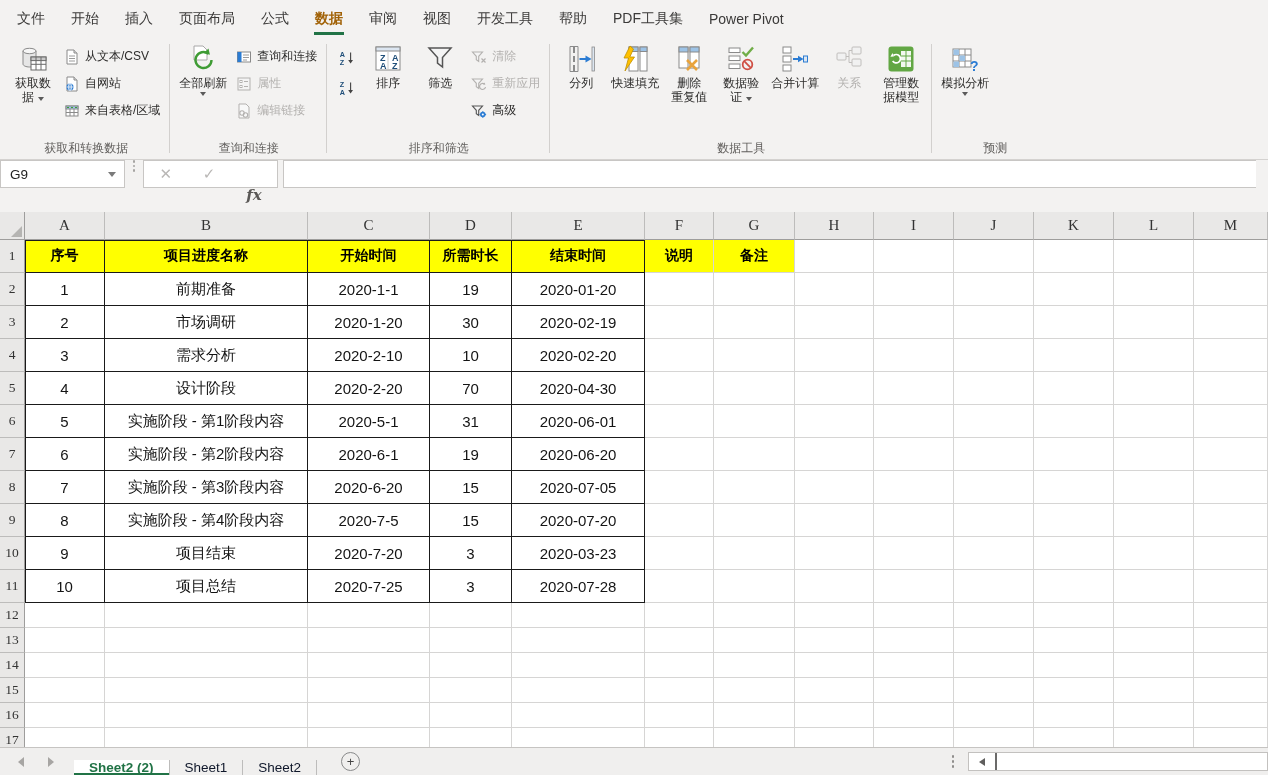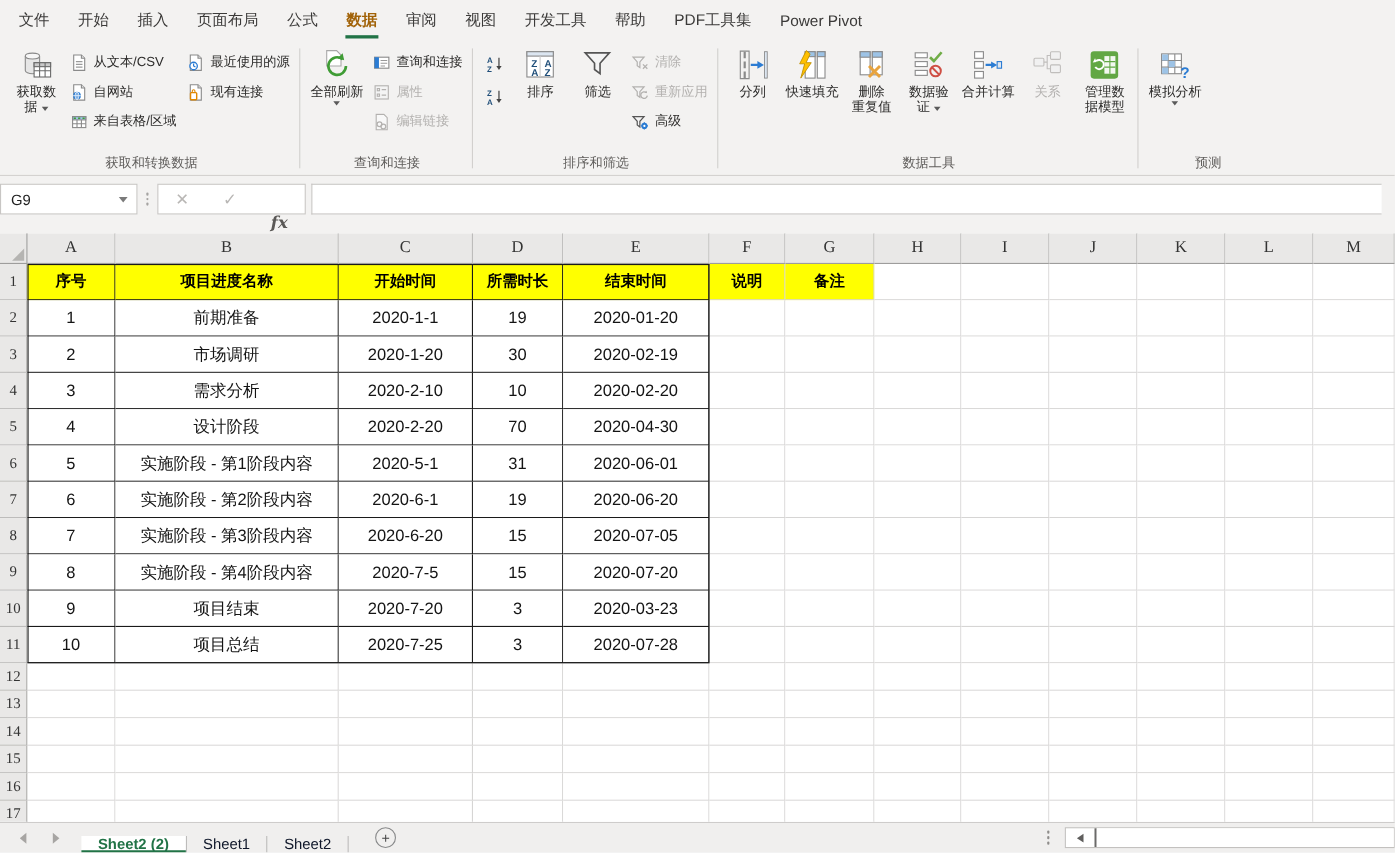--- a/index.html
+++ b/index.html
@@ -35,21 +35,21 @@
     border-right:3.5px solid transparent;border-top:4px solid #5a5a5a;margin-left:4px;}
   .chev-row{margin:2px 0 0 0;border-top-color:#5a5a5a;}
   .azcol{display:flex;flex-direction:column;gap:8px;padding:7px 2px 0 2px;}
   .azbtn{width:26px;height:22px;display:flex;align-items:center;justify-content:center;cursor:default;}
   svg text{font-family:"Liberation Sans",sans-serif;}
   .rgroup-forecast{width:72px;overflow:hidden;}
   .rgroup-forecast .rg-label{text-align:center;padding-left:44px;}
   .rgroup-forecast::after{display:none;}
 
   
-  .formula-row{height:52px;display:flex;align-items:center;padding:0 12px 10px 0;box-sizing:border-box;}
+  .formula-row{height:52px;display:flex;padding:0 12px 10px 0;box-sizing:border-box;}
   .name-box{width:125px;height:28px;background:#fff;border:1px solid #c8c6c4;box-sizing:border-box;
     display:flex;align-items:center;font-size:13.5px;color:#222;padding-left:9px;}
   .nb-arrow{margin-left:auto;margin-right:8px;width:0;height:0;border-left:4px solid transparent;
     border-right:4px solid transparent;border-top:5px solid #7a7a7a;}
   .drag-dots{width:18px;display:flex;flex-direction:column;align-items:center;gap:2px;}
   .drag-dots i{width:2.5px;height:2.5px;border-radius:50%;background:#a6a4a2;display:block;}
   .fx-group{width:135px;height:28px;background:#fff;border:1px solid #c8c6c4;box-sizing:border-box;
     display:flex;align-items:center;justify-content:space-around;}
   .fxbtn{font-size:15px;color:#b9b7b5;cursor:default;}
   .fxbtn.fx{font-family:"DejaVu Serif","Liberation Serif",serif;font-style:italic;
@@ -190,40 +190,20 @@
             <span>自网站</span>
           </div>
           <div class="smallbtn">
             <svg class="icon-sm" viewBox="0 0 16 16">
               <rect x="2" y="3" width="12" height="10" fill="#fff" stroke="#8a8a8a"></rect>
               <rect x="2" y="3" width="12" height="3" fill="#9dc3e6" stroke="#8a8a8a"></rect>
               <path d="M2 9.5h12M6 6v7M10 6v7" stroke="#8a8a8a"></path>
               <path d="M3 4.5h2M7 4.5h2M11 4.5h2" stroke="#3f9c35" stroke-width="1.2"></path>
             </svg>
             <span>来自表格/区域</span>
-          </div>
-        </div>
-        <div class="smallcol">
-          <div class="smallbtn">
-            <svg class="icon-sm" viewBox="0 0 16 16">
-              <path d="M3 1h7l3 3v11H3z" fill="#fff" stroke="#8a8a8a"></path>
-              <path d="M10 1v3h3" fill="#dcdcdc" stroke="#8a8a8a"></path>
-              <circle cx="6" cy="11" r="3.4" fill="#fff" stroke="#2b7cd3" stroke-width="1.2"></circle>
-              <path d="M6 8.8V11l1.7 1" stroke="#2b7cd3" stroke-width="1.1" fill="none"></path>
-            </svg>
-            <span>最近使用的源</span>
-          </div>
-          <div class="smallbtn">
-            <svg class="icon-sm" viewBox="0 0 16 16">
-              <path d="M3 1h7l3 3v11H3z" fill="#fff" stroke="#8a8a8a"></path>
-              <path d="M10 1v3h3" fill="#dcdcdc" stroke="#8a8a8a"></path>
-              <rect x="3.2" y="8.2" width="5.6" height="6.4" rx="0.8" fill="#fff" stroke="#e08700" stroke-width="1.3"></rect>
-              <path d="M4.8 8V6.8a1.2 1.2 0 0 1 2.4 0V8" stroke="#e08700" fill="none"></path>
-            </svg>
-            <span>现有连接</span>
           </div>
         </div>
       </div>
       <div class="rg-label">获取和转换数据</div>
     </div>
 
     <div class="rgroup">
       <div class="rg-content">
         <div class="bigbtn">
           <svg class="icon-lg" viewBox="0 0 30 30">

